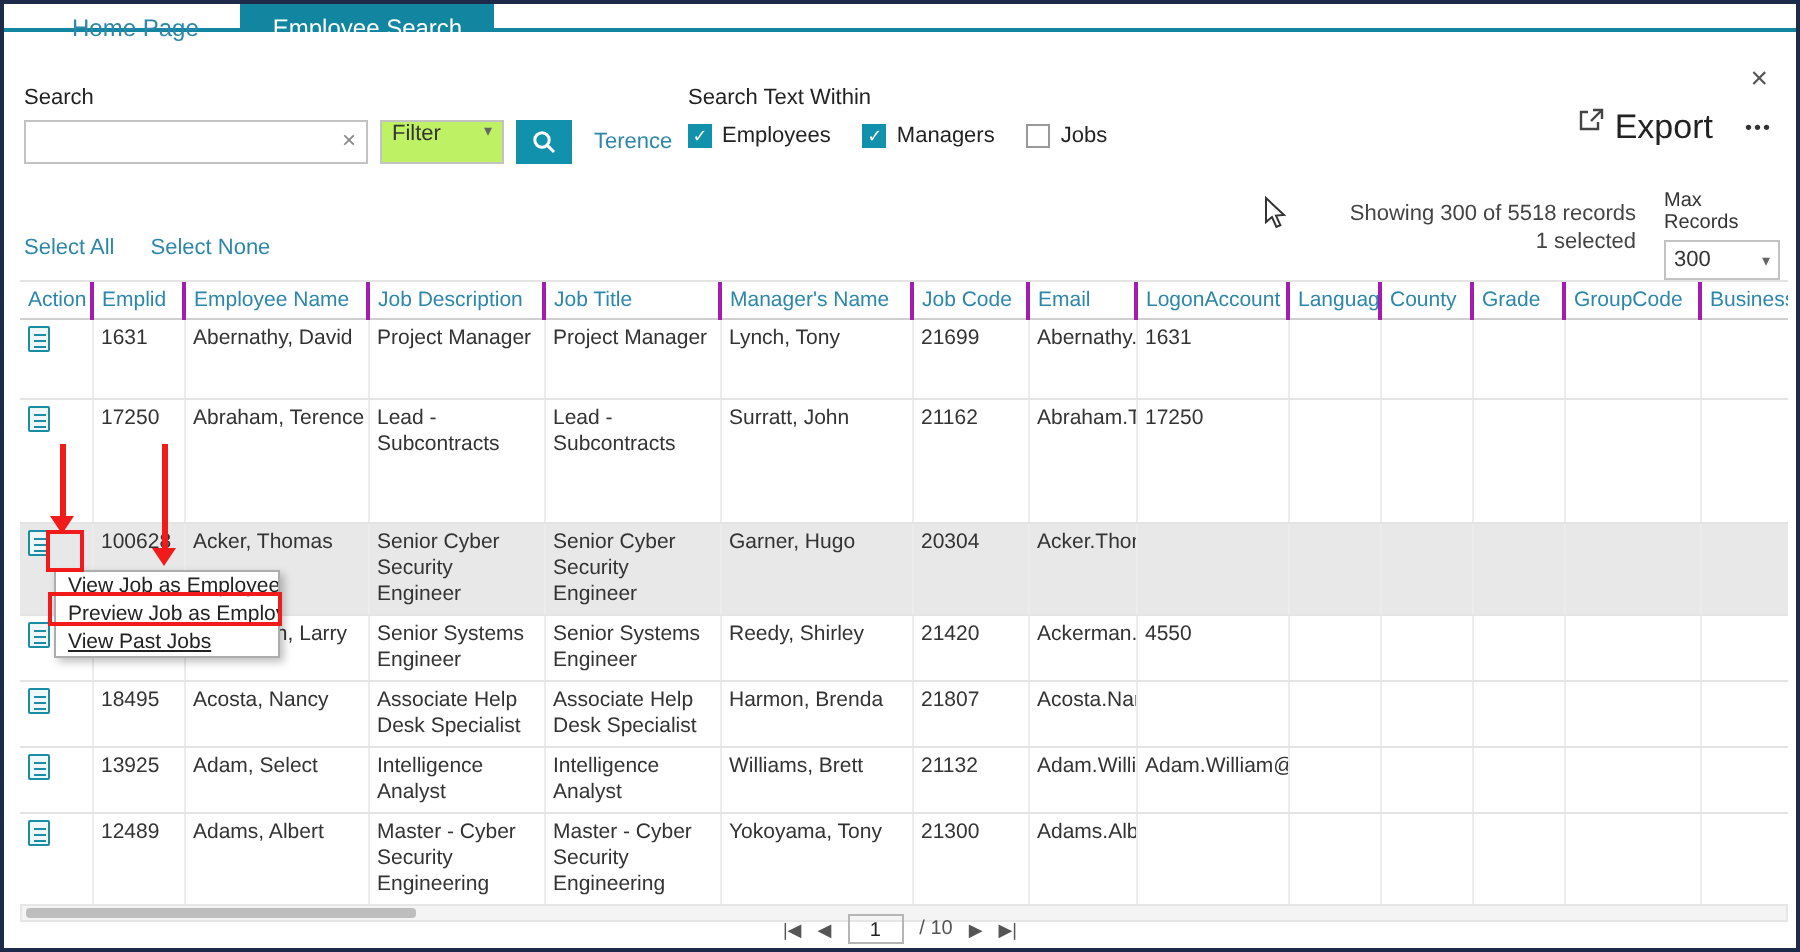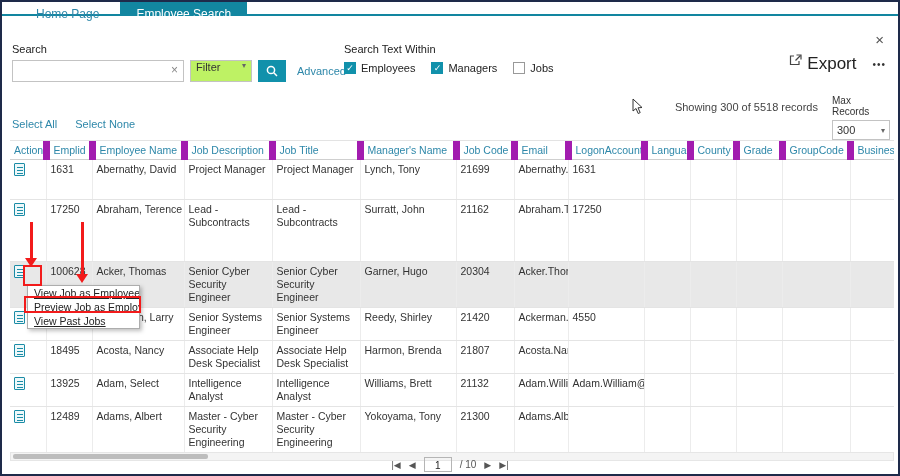--- a/index.html
+++ b/index.html
@@ -39,21 +39,21 @@
   
   .selbar-left { position: absolute; left: 10px; top: 116px; display: flex; gap: 18px; font-size: 11px; }
   .selbar-left a { color: #2d87a9; cursor: pointer; text-decoration: none; }
   .records-info { position: absolute; right: 80px; top: 98px; text-align: right; font-size: 11px; color: #444; line-height: 14px; }
   .maxrec { position: absolute; right: 8px; top: 93px; width: 58px; font-size: 10px; color: #333; }
   .maxrec-select { margin-top: 3px; height: 20px; border: 1px solid #c3c3c3; display: flex; align-items: center; justify-content: space-between; padding: 0 4px; font-size: 11px; background: #fff; cursor: pointer; }
 
   
   .table-wrap { position: absolute; left: 8px; top: 138px; width: 884px; height: 312px; overflow: hidden; border-top: 1px solid #e3e3e3; }
   table { width: 920px; table-layout: fixed; border-collapse: collapse; }
-  th { color: #2d87a9; font-weight: 400; font-size: 10.5px; text-align: left; padding: 2px 4px; height: 18px; border-bottom: 1px solid #cfcfcf; border-right: 7px solid #a21caf; white-space: nowrap; overflow: hidden; cursor: pointer; }
+  th { color: #2d87a9; font-weight: 400; font-size: 10.5px; text-align: left; padding: 2px 4px; height: 18px; border-bottom: 1px solid #cfcfcf; border-right: 2px solid #a21caf; white-space: nowrap; overflow: hidden; cursor: pointer; }
   td { font-size: 10.5px; color: #333; padding: 3px 4px; vertical-align: top; border-right: 1px solid #ececec; border-bottom: 1px solid #e4e4e4; white-space: nowrap; overflow: hidden; }
   td.wrap { white-space: normal; line-height: 13px; }
   tr.h40 { height: 40px; } tr.h62 { height: 62px; } tr.h32 { height: 32px; }
   tr.selected td { background: #e8e8e8; }
   .aicon { display: inline-block; width: 11px; height: 13px; border: 1px solid #1b8ca6; border-radius: 1px; position: relative; background: #eef8fa; cursor: pointer; }
   .aicon::after { content: ""; position: absolute; left: 2px; top: 3px; width: 6px; height: 1px; background: #1b8ca6; box-shadow: 0 3px 0 #1b8ca6, 0 6px 0 #1b8ca6; }
 
   
   .hscrollbar { position: absolute; left: 8px; top: 450px; width: 884px; height: 9px; background: #f4f4f4; border: 1px solid #e6e6e6; }
   .hthumb { position: absolute; left: 2px; top: 1px; width: 195px; height: 5px; background: #bdbdbd; border-radius: 2px; cursor: grab; }
@@ -115,21 +115,21 @@
       <div class="filter-select">
         <span>Filter</span>
         <span class="chev">▾</span>
       </div>
       <button class="search-btn">
         <svg width="14" height="14" viewBox="0 0 14 14">
             <circle cx="6" cy="6" r="3.6" fill="none" stroke="#fff" stroke-width="1.5"></circle>
             <line x1="8.8" y1="8.8" x2="12" y2="12" stroke="#fff" stroke-width="1.5"></line>
           </svg>
       </button>
-      <a class="advanced-link">Advanced</a>
+      <a class="advanced-link">Terence</a>
     </div>
   </div>
 
   <div class="stw-area">
     <div class="stw-label">Search Text Within</div>
     <div class="checks">
       <label class="cb">
         <span class="box checked">✓</span>
         <span>Employees</span>
       </label>
@@ -144,20 +144,21 @@
     </div>
   </div>
 
   <div class="selbar-left">
     <a>Select All</a>
     <a>Select None</a>
   </div>
 
   <div class="records-info">
     <div>Showing 300 of 5518 records</div>
+    <div>1 selected</div>
   </div>
 
   <div class="maxrec">
     <div>Max Records</div>
     <div class="maxrec-select">
       <span>300</span>
       <span class="chev">▾</span>
     </div>
   </div>
 

